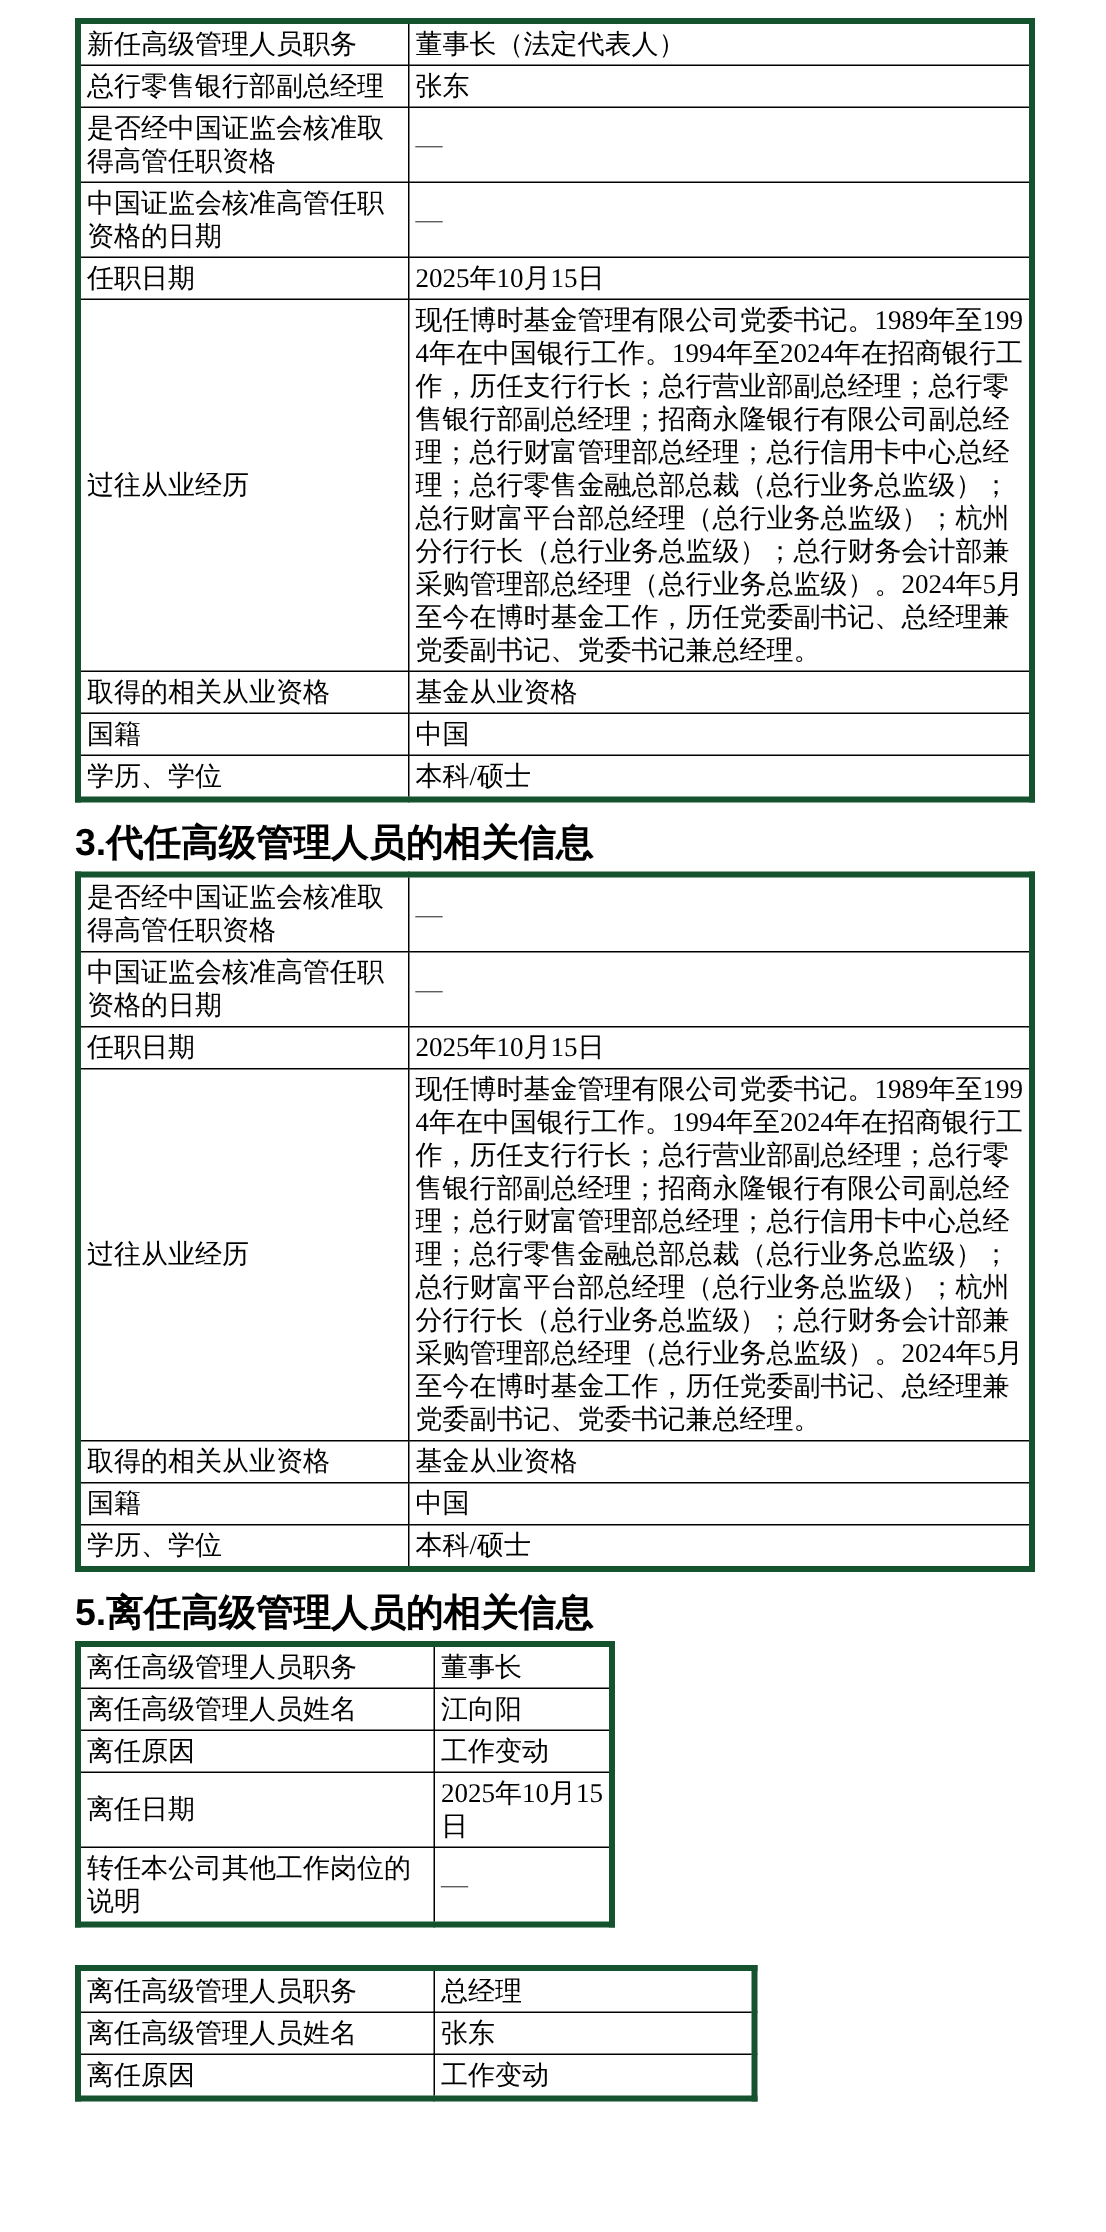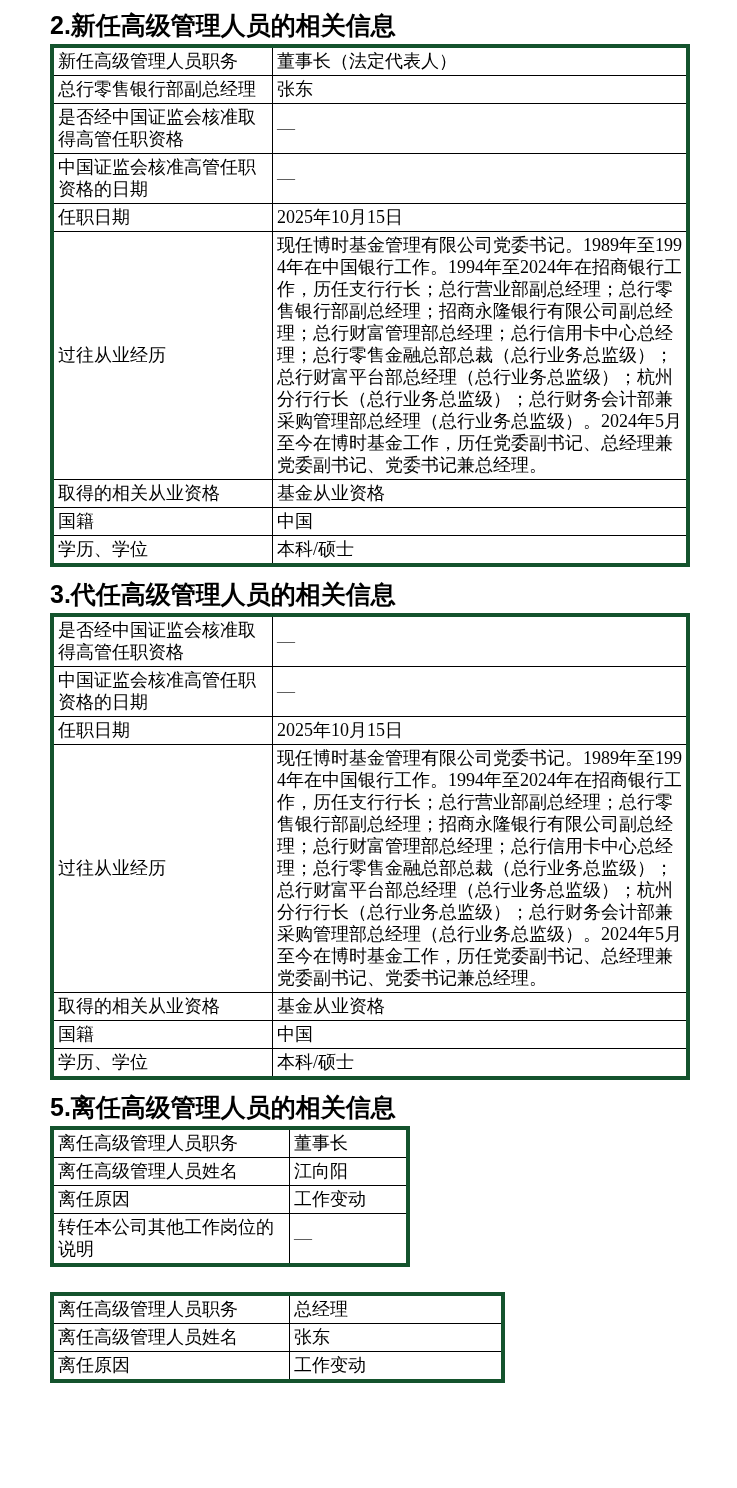--- a/index.html
+++ b/index.html
@@ -54,21 +54,20 @@
   table.t-exit2 td.c-label { width: 227px; }
   table.t-exit2 { margin-top: 25px; }
   td.muted { color: #595959; }
   .bio-cell { vertical-align: middle; }
 </style>
 </head>
 <body>
 
 <div class="page">
 
-  <h2 class="sec-title">2.新任高级管理人员的相关信息</h2>
 
   <table class="info-table t-wide">
     <tbody>
       <tr>
         <td class="c-label">新任高级管理人员职务</td>
         <td class="c-value">董事长（法定代表人）</td>
       </tr>
       <tr>
         <td class="c-label">总行零售银行部副总经理</td>
         <td class="c-value">张东</td>
@@ -149,20 +148,24 @@
       </tr>
       <tr>
         <td class="c-label">离任高级管理人员姓名</td>
         <td class="c-value">江向阳</td>
       </tr>
       <tr>
         <td class="c-label">离任原因</td>
         <td class="c-value">工作变动</td>
       </tr>
       <tr>
+        <td class="c-label">离任日期</td>
+        <td class="c-value">2025年10月15日</td>
+      </tr>
+      <tr>
         <td class="c-label">转任本公司其他工作岗位的说明</td>
         <td class="c-value muted">—</td>
       </tr>
     </tbody>
   </table>
 
   <table class="info-table t-exit2">
     <tbody>
       <tr>
         <td class="c-label">离任高级管理人员职务</td>

